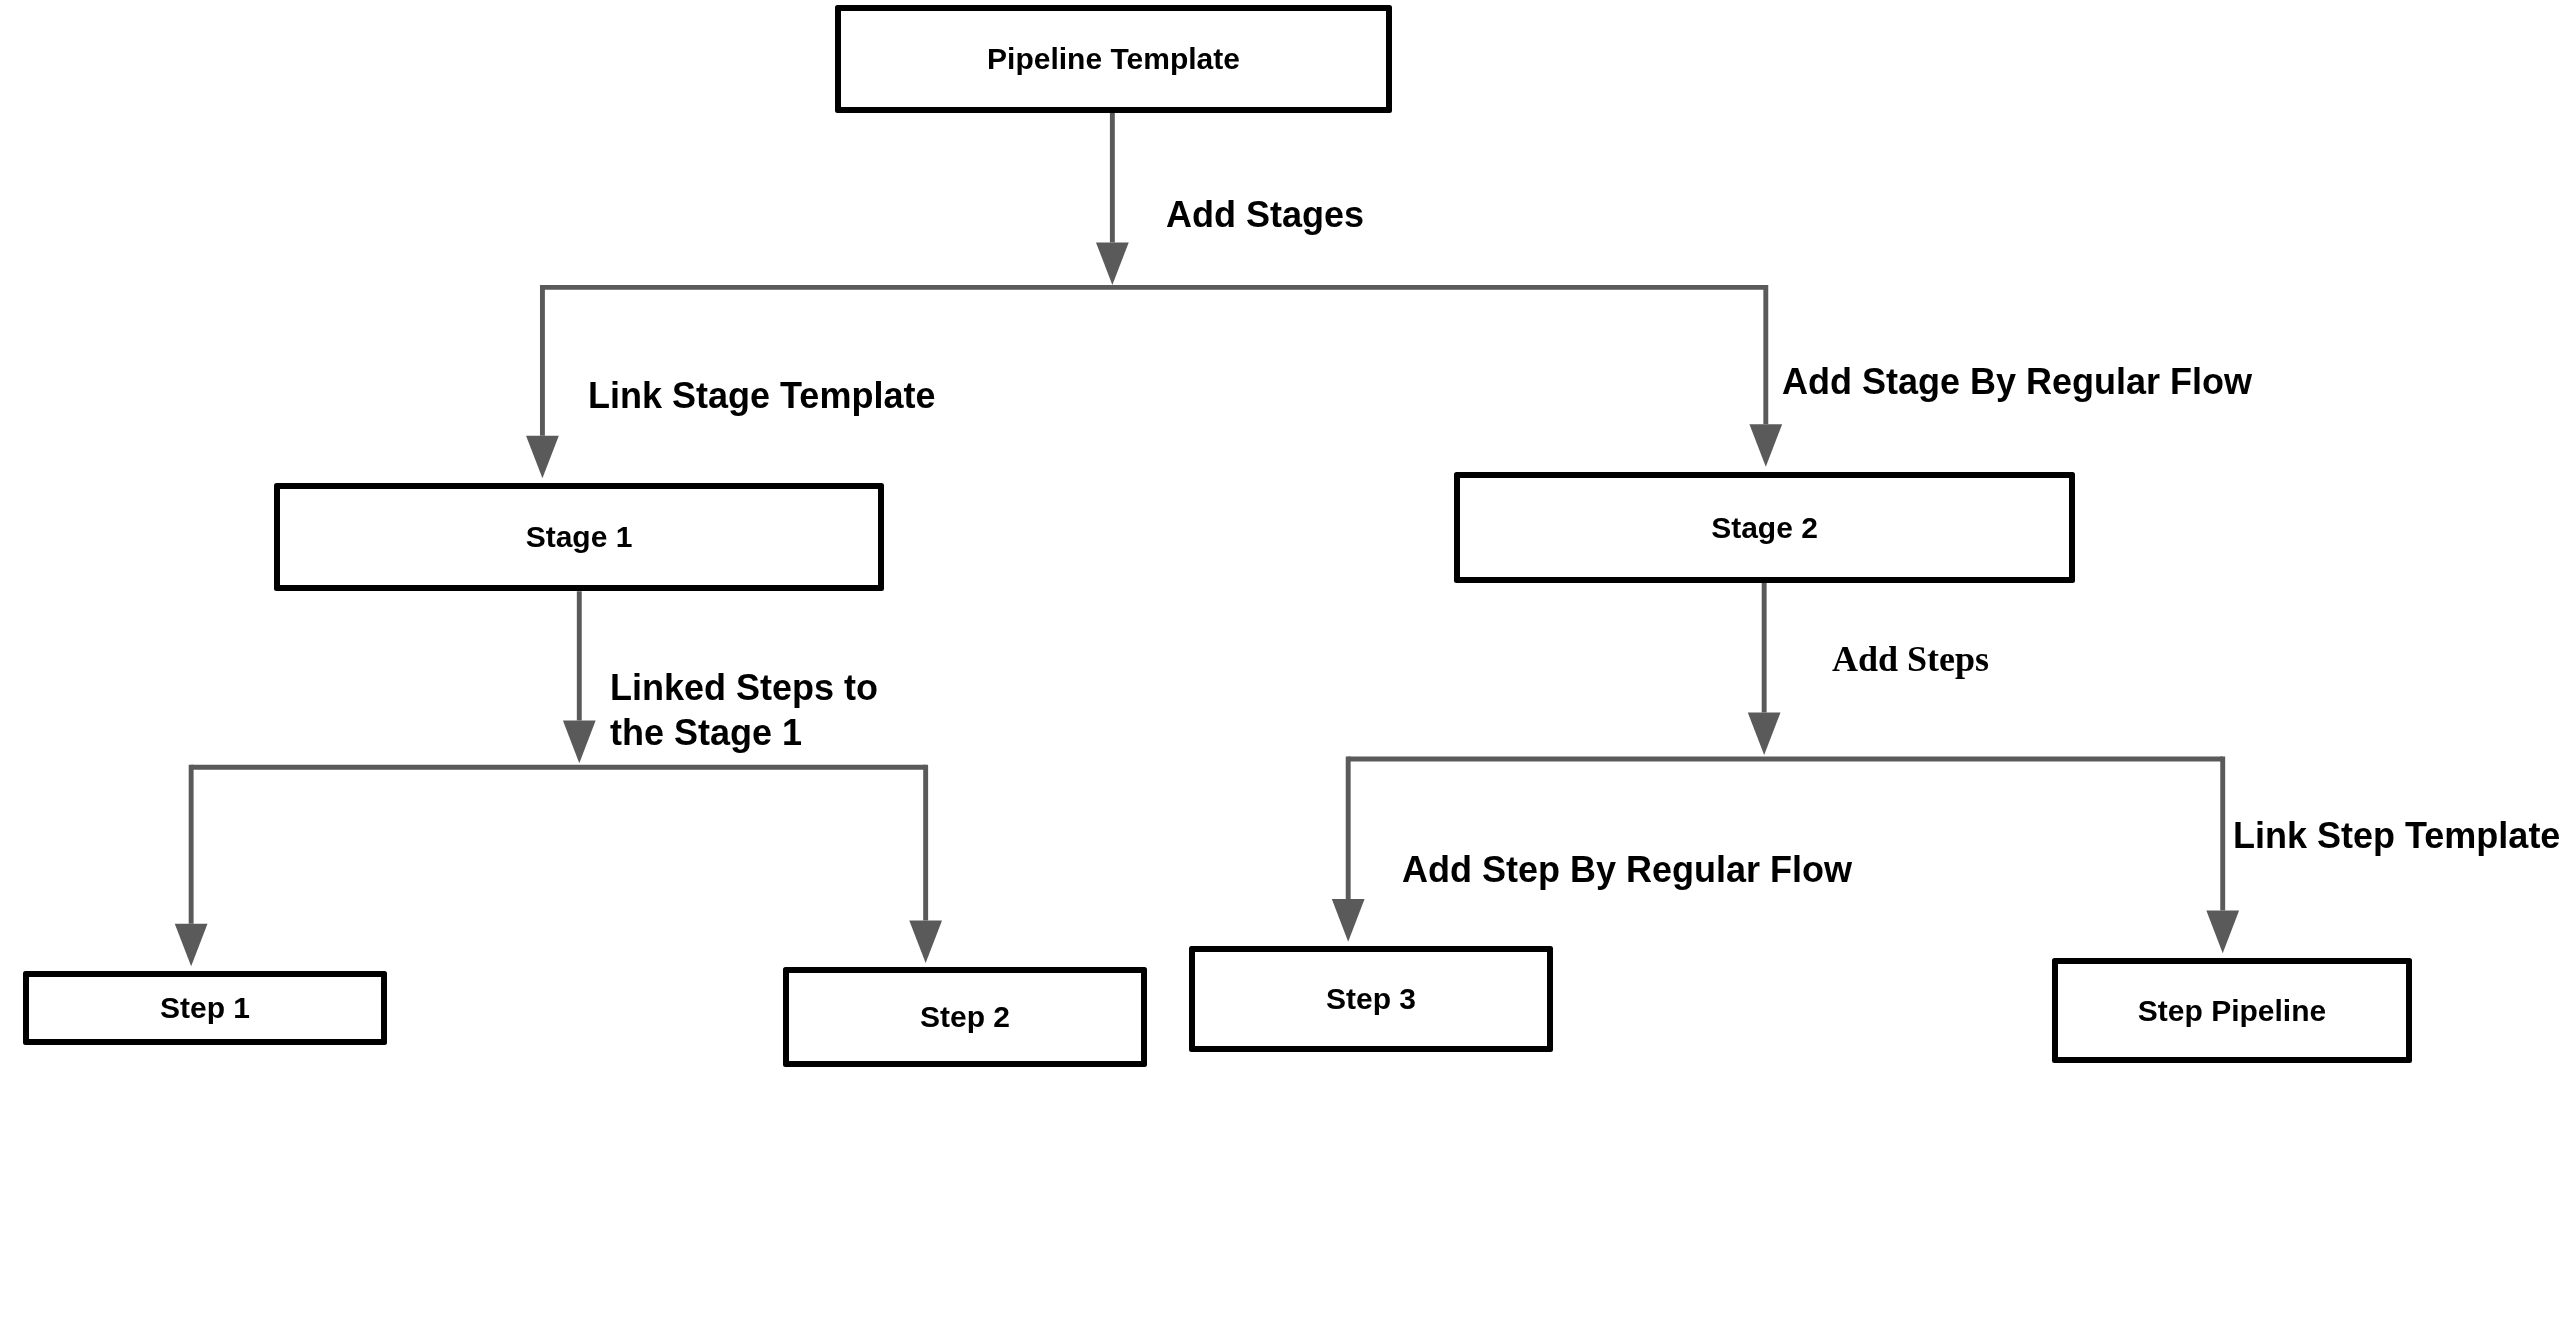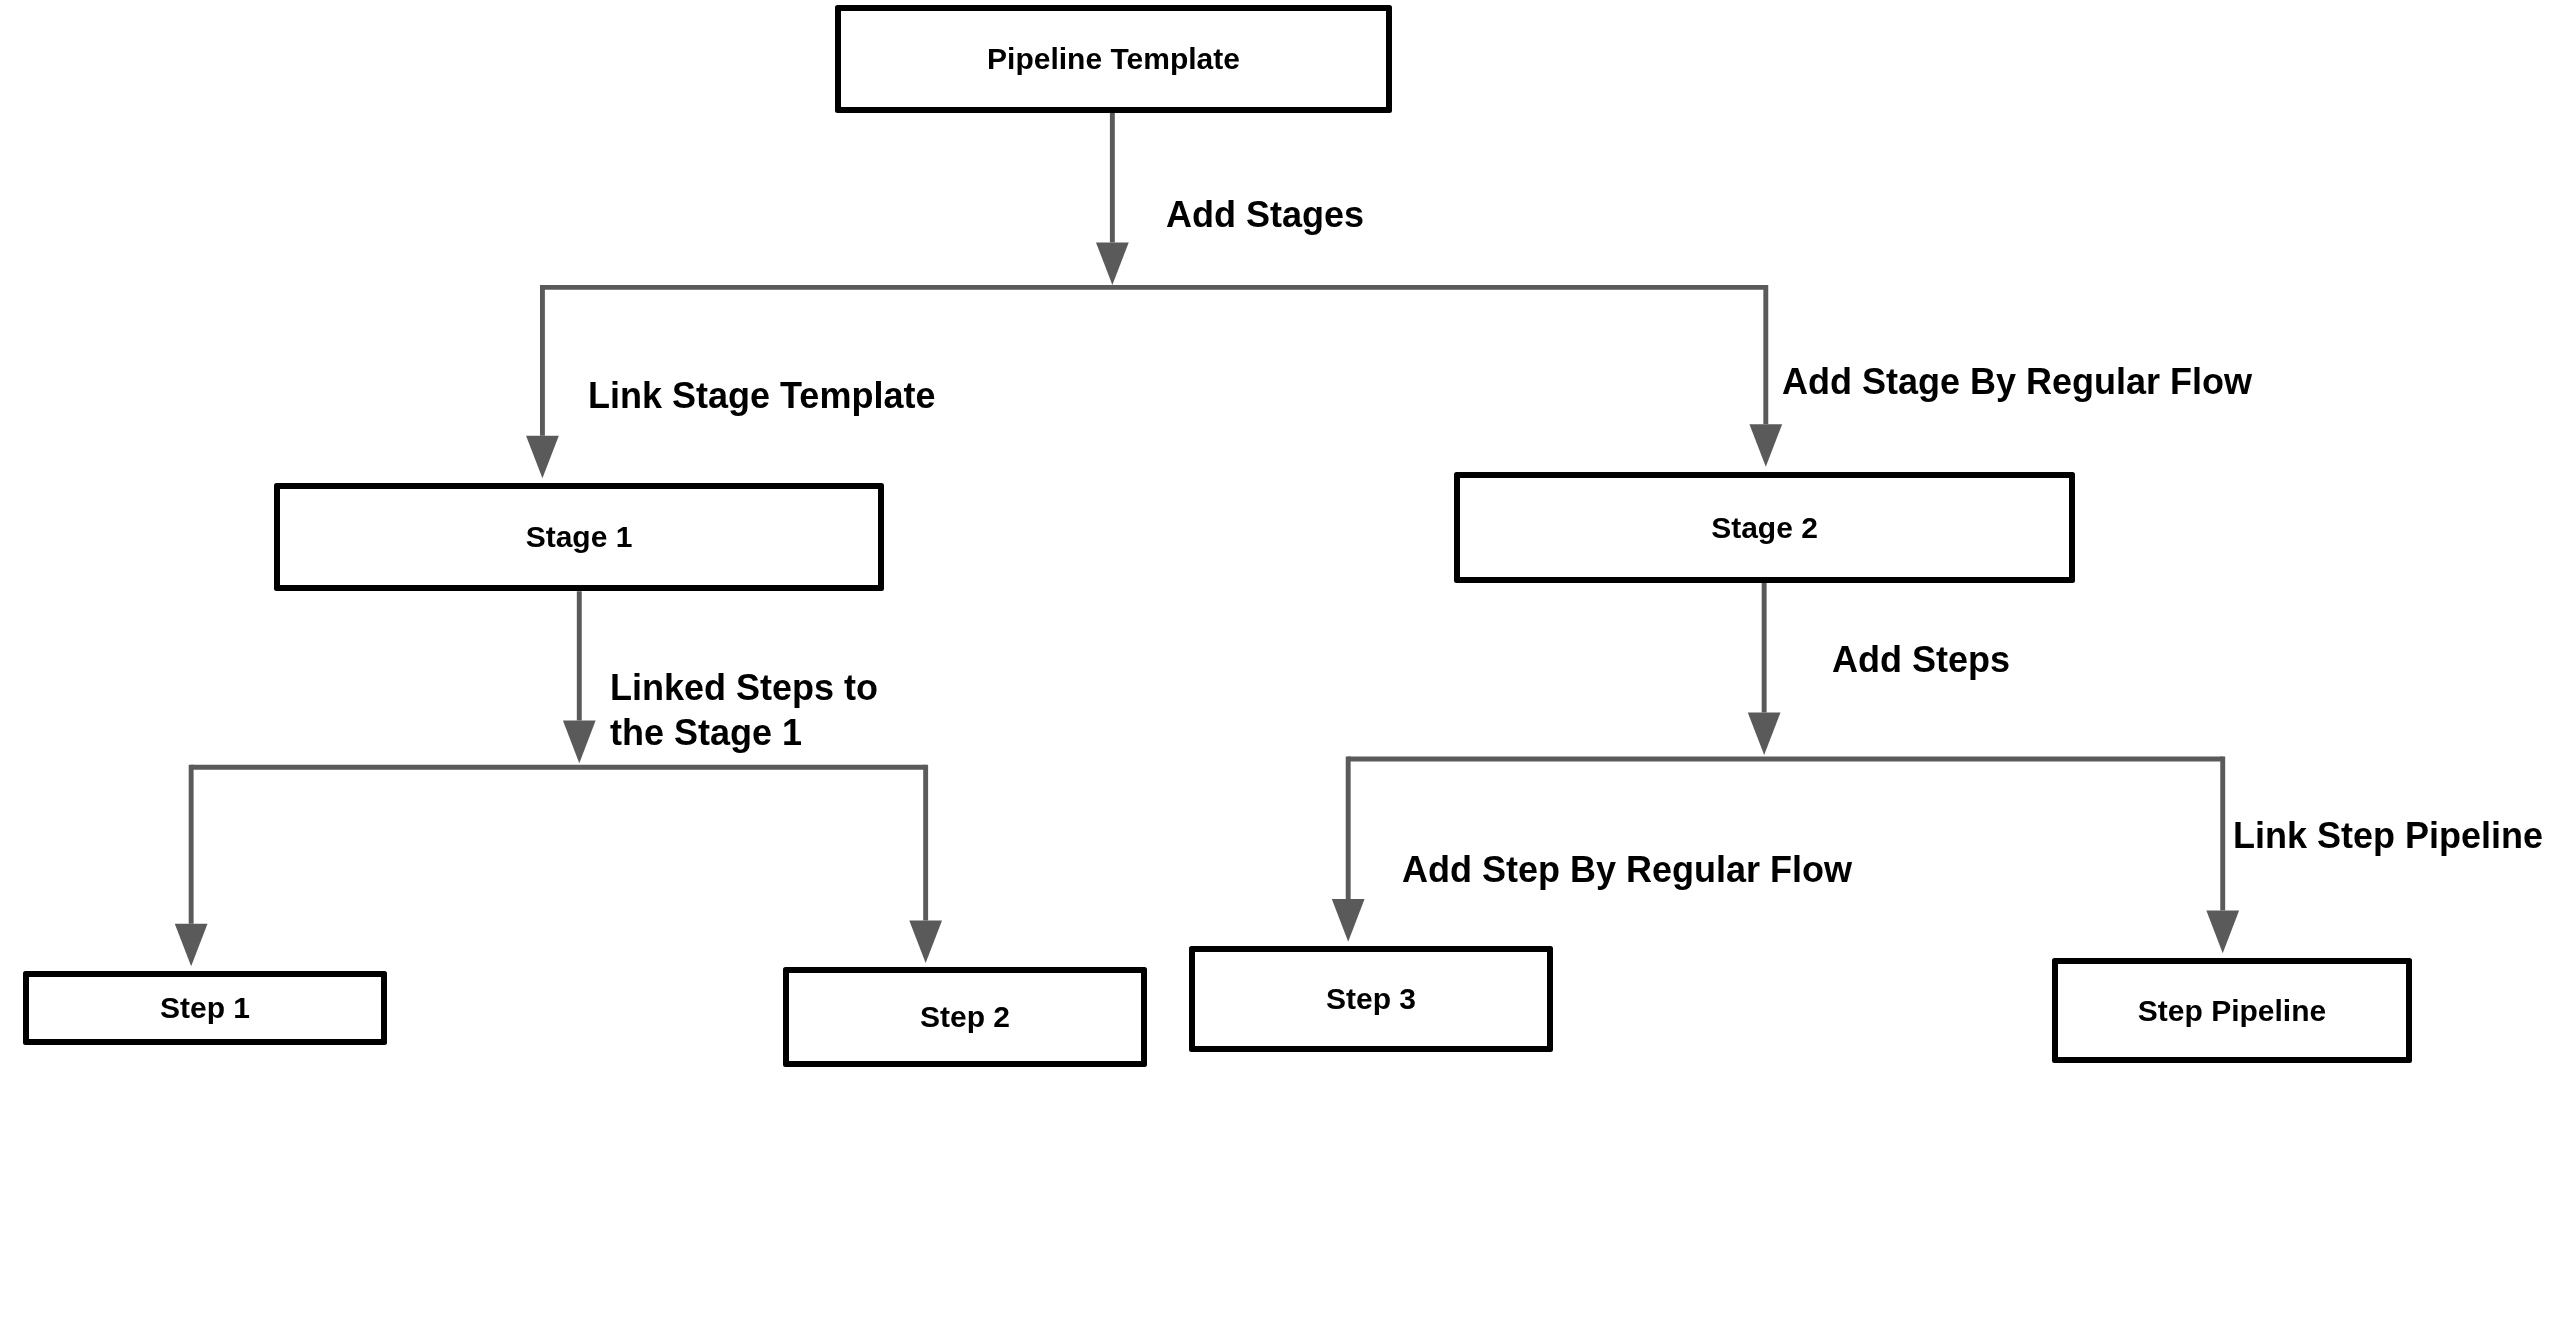--- a/index.html
+++ b/index.html
@@ -84,20 +84,20 @@
 
   <div class="edge-label" style="left:1166px;top:192px;">Add Stages</div>
 
   <div class="edge-label" style="left:588px;top:373px;">Link Stage Template</div>
 
   <div class="edge-label" style="left:1782px;top:359px;">Add Stage By Regular Flow</div>
 
   <div class="edge-label" style="left:610px;top:665px;">Linked Steps to
 the Stage 1</div>
 
-  <div class="edge-label" style="left:1832px;top:637px;">Add Steps</div>
+  <div class="edge-label" style="left:1832px;top:637px;font-family:Liberation Serif, serif;">Add Steps</div>
 
   <div class="edge-label" style="left:1402px;top:839px;margin-top:8px;">Add Step By Regular Flow</div>
 
-  <div class="edge-label" style="left:2233px;top:813px;">Link Step Pipeline</div>
+  <div class="edge-label" style="left:2233px;top:813px;">Link Step Template</div>
 
 </div>
 
 
 </body></html>

